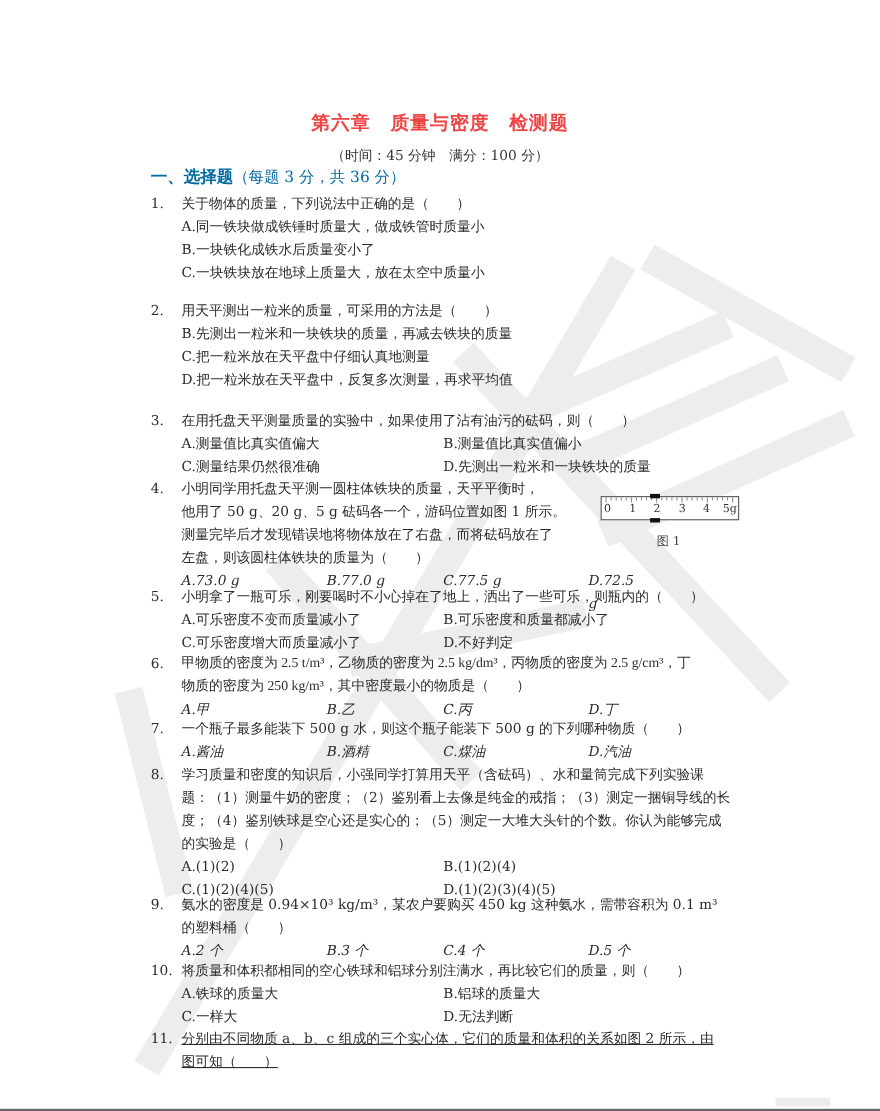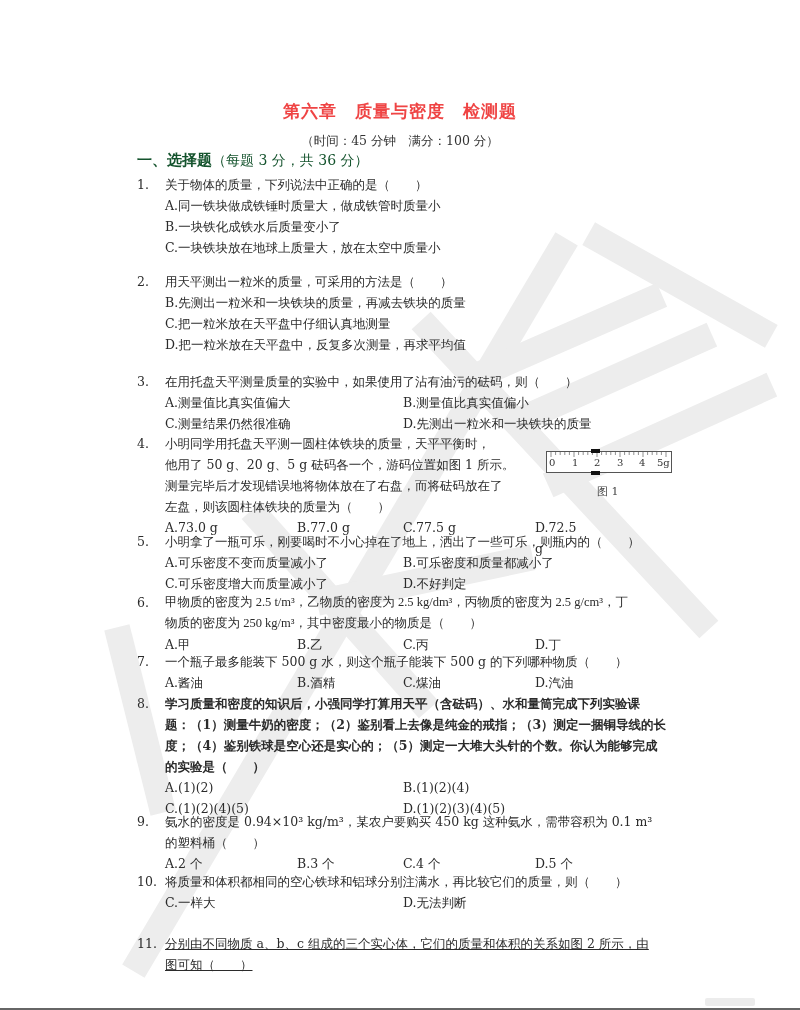--- a/index.html
+++ b/index.html
@@ -12,32 +12,32 @@
   .title {
     position: absolute; top: 100px; left: 0; width: 800px; text-align: center;
     font-family: "DejaVu Sans", "Liberation Sans", sans-serif; font-weight: bold;
     font-size: 17px; letter-spacing: 1px; color: #ef4444; word-spacing: 10px;
   }
   .subtitle {
     position: absolute; top: 133px; left: 0; width: 800px; text-align: center;
     font-size: 12.5px; color: #333;
   }
   .section {
-    position: absolute; top: 151px; left: 137px; font-size: 14px; color: #14532d;
+    position: absolute; top: 151px; left: 137px; font-size: 14px; color: #0369a1;
   }
   .section .head { font-family: "DejaVu Sans", "Liberation Sans", sans-serif; font-weight: bold; font-size: 15px; }
   .q { position: absolute; left: 137px; font-size: 12.5px; line-height: 21px; color: #2b2b2b; }
   .q .num { position: absolute; left: 0; top: 0; width: 28px; }
   .q .stem { margin-left: 28px; width: 505px; }
   .opts { margin-left: 28px; position: relative; }
   .opt { display: block; }
   .row2 { position: relative; height: 21px; }
   .row2 .c1 { position: absolute; left: 0; }
   .row2 .c2 { position: absolute; left: 238px; }
-  .row4 { position: relative; height: 21px; }
+  .row4 { position: relative; height: 21px; font-style: italic; }
   .row4 .c1 { position: absolute; left: 0; }
   .row4 .c2 { position: absolute; left: 132px; }
   .row4 .c3 { position: absolute; left: 238px; }
   .row4 .c4 { position: absolute; left: 370px; }
   .ruler { position: absolute; left: 546px; top: 451px; width: 124px; height: 20px; border: 1px solid #555; background: #fff; }
   .ruler .label { position: absolute; top: 5px; font-size: 10px; color: #333; }
   .ruler .slider-top { position: absolute; left: 44px; top: -3px; width: 9px; height: 4px; background: #111; }
   .ruler .slider-bot { position: absolute; left: 44px; top: 19px; width: 9px; height: 4px; background: #111; }
   .ruler .ticks { position: absolute; left: 3px; top: 0; width: 118px; height: 5px; }
   .fig-cap { position: absolute; left: 597px; top: 484px; font-size: 11px; color: #444; }
@@ -204,21 +204,21 @@
         <span class="c1">A.酱油</span>
         <span class="c2">B.酒精</span>
         <span class="c3">C.煤油</span>
         <span class="c4">D.汽油</span>
       </div>
     </div>
   </div>
 
   <div class="q" style="top:693px;">
     <span class="num">8.</span>
-    <div class="stem" style="width:520px;font-weight:bold;">
+    <div class="stem" style="width:520px;">
       <span class="opt">学习质量和密度的知识后，小强同学打算用天平（含砝码）、水和量筒完成下列实验课</span>
       <span class="opt">题：（1）测量牛奶的密度；（2）鉴别看上去像是纯金的戒指；（3）测定一捆铜导线的长</span>
       <span class="opt">度；（4）鉴别铁球是空心还是实心的；（5）测定一大堆大头针的个数。你认为能够完成</span>
       <span class="opt">的实验是（　　）</span>
     </div>
     <div class="opts">
       <div class="row2">
           <span class="c1">A.(1)(2)</span>
           <span class="c2">B.(1)(2)(4)</span>
         </div>
@@ -243,20 +243,24 @@
         <span class="c4">D.5 个</span>
       </div>
     </div>
   </div>
 
   <div class="q" style="top:871px;">
     <span class="num">10.</span>
     <div class="stem" style="width:520px;">将质量和体积都相同的空心铁球和铝球分别注满水，再比较它们的质量，则（　　）</div>
     <div class="opts">
       <div class="row2">
+          <span class="c1">A.铁球的质量大</span>
+          <span class="c2">B.铝球的质量大</span>
+        </div>
+      <div class="row2">
           <span class="c1">C.一样大</span>
           <span class="c2">D.无法判断</span>
         </div>
     </div>
   </div>
 
   <div class="q" style="top:933px;text-decoration:underline;">
     <span class="num">11.</span>
     <div class="stem" style="width:520px;">
       <span class="opt">分别由不同物质 a、b、c 组成的三个实心体，它们的质量和体积的关系如图 2 所示，由</span>

